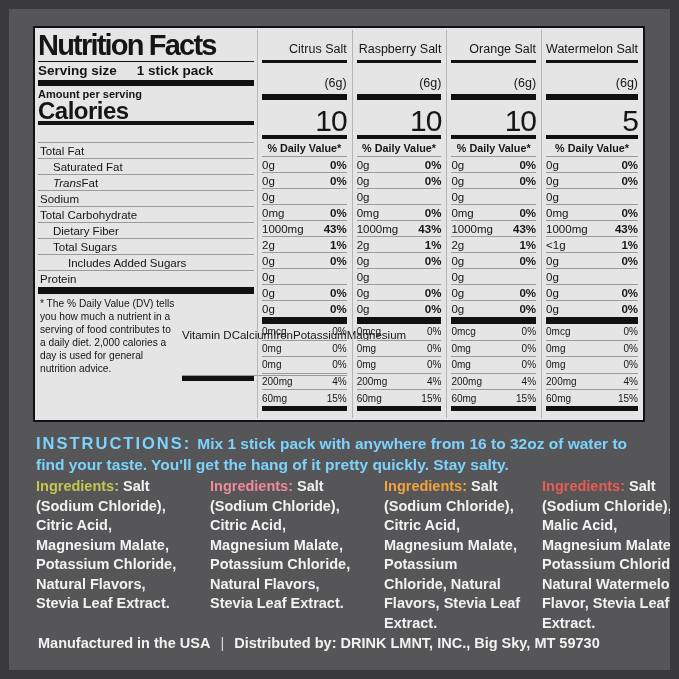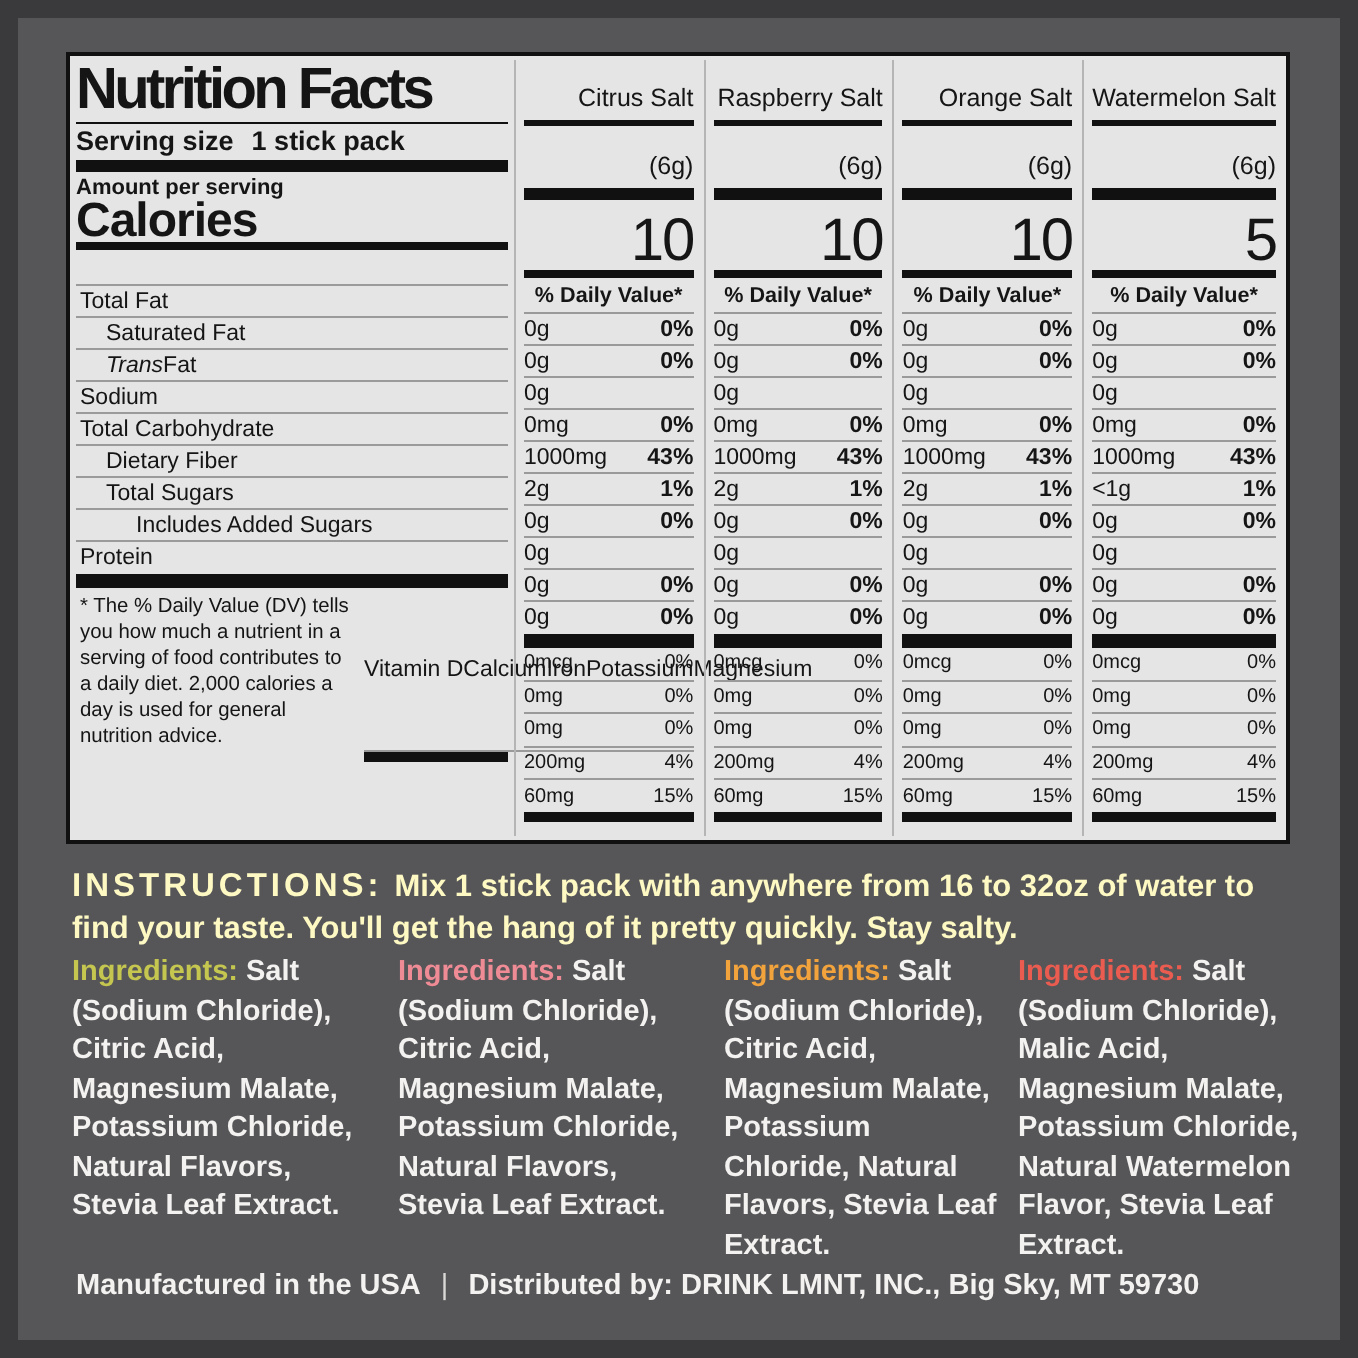--- a/index.html
+++ b/index.html
@@ -18,21 +18,21 @@
     position:absolute;left:24px;top:17px;width:612px;height:396px;
     background:#e5e5e5;border:2px solid #111;color:var(--ink);
     display:flex;padding:2px 3px;
   }
   .colL{width:216px;display:flex;flex-direction:column;}
   .colF{flex:1;display:flex;flex-direction:column;border-left:1px solid #b5b5b5;margin-left:3px;padding:0 2px 0 4px;}
   
   .nf-title{font-size:29px;font-weight:bold;letter-spacing:-1.8px;line-height:30px;height:30px;white-space:nowrap;}
   .title-rule{height:1px;background:#111;margin:1px 0;}
   .servings{font-size:12.5px;height:15px;line-height:15px;}
-  .ssize{font-size:13.5px;font-weight:bold;height:17px;line-height:16px;display:flex;gap:9px;white-space:nowrap;}
+  .ssize{font-size:13.5px;font-weight:bold;height:17px;line-height:16px;display:flex;gap:20px;white-space:nowrap;}
   .fname{height:30px;display:flex;align-items:flex-end;justify-content:flex-end;font-size:12.5px;padding-bottom:4px;white-space:nowrap;text-align:right;}
   .fbar{height:3px;background:#111;}
   .fgrams{height:31px;display:flex;align-items:flex-end;justify-content:flex-end;font-size:12.5px;padding-bottom:4px;}
   .barB{height:6px;background:#111;}
   
   .segC{height:35px;}
   .aps{font-size:11px;font-weight:bold;padding-top:2px;height:14px;line-height:13px;}
   .cal{font-size:24px;font-weight:bold;letter-spacing:-0.5px;line-height:22px;}
   .fcal{height:35px;display:flex;align-items:flex-end;justify-content:flex-end;font-size:30px;font-weight:normal;letter-spacing:-1px;line-height:28px;}
   .barD{height:4px;background:#111;}
@@ -54,26 +54,26 @@
   .vnames .vnrow:last-child{border-bottom:none;}
   .vwrap{height:82px;display:flex;flex-direction:column;}
   .vrow{flex:1;display:flex;align-items:center;justify-content:space-between;font-size:10px;border-bottom:1px solid var(--line);}
   .vwrap .vrow:last-child{border-bottom:none;}
   .bottomrow{height:12px;display:flex;}
   .fnspace{width:144px;}
   .vbar{flex:1;height:5px;background:#111;}
   
   .instructions{
     position:absolute;left:27px;top:424px;width:616px;
-    color:#fef9c3;font-size:15.5px;font-weight:bold;line-height:21px;
+    color:#7dd3fc;font-size:15.5px;font-weight:bold;line-height:21px;
   }
   .ins-head{font-size:16.5px;letter-spacing:2px;margin-right:6px;}
   .ingredients-grid{
     position:absolute;left:27px;top:468px;width:628px;
-    display:grid;grid-template-columns:156px 156px 140px 148px;column-gap:7px;
+    display:grid;grid-template-columns:156px 156px 140px 148px;column-gap:18px;
   }
   .ingcol{color:#f3f2f0;font-size:14.5px;font-weight:bold;line-height:19.5px;}
   .footer{
     position:absolute;left:29px;top:626px;width:630px;
     color:#f3f2f0;font-size:14.5px;font-weight:bold;white-space:nowrap;
   }
   .footer .sep{margin:0 10px;font-weight:normal;color:#d9d8d6;}
 </style>
 </head>
 <body>

